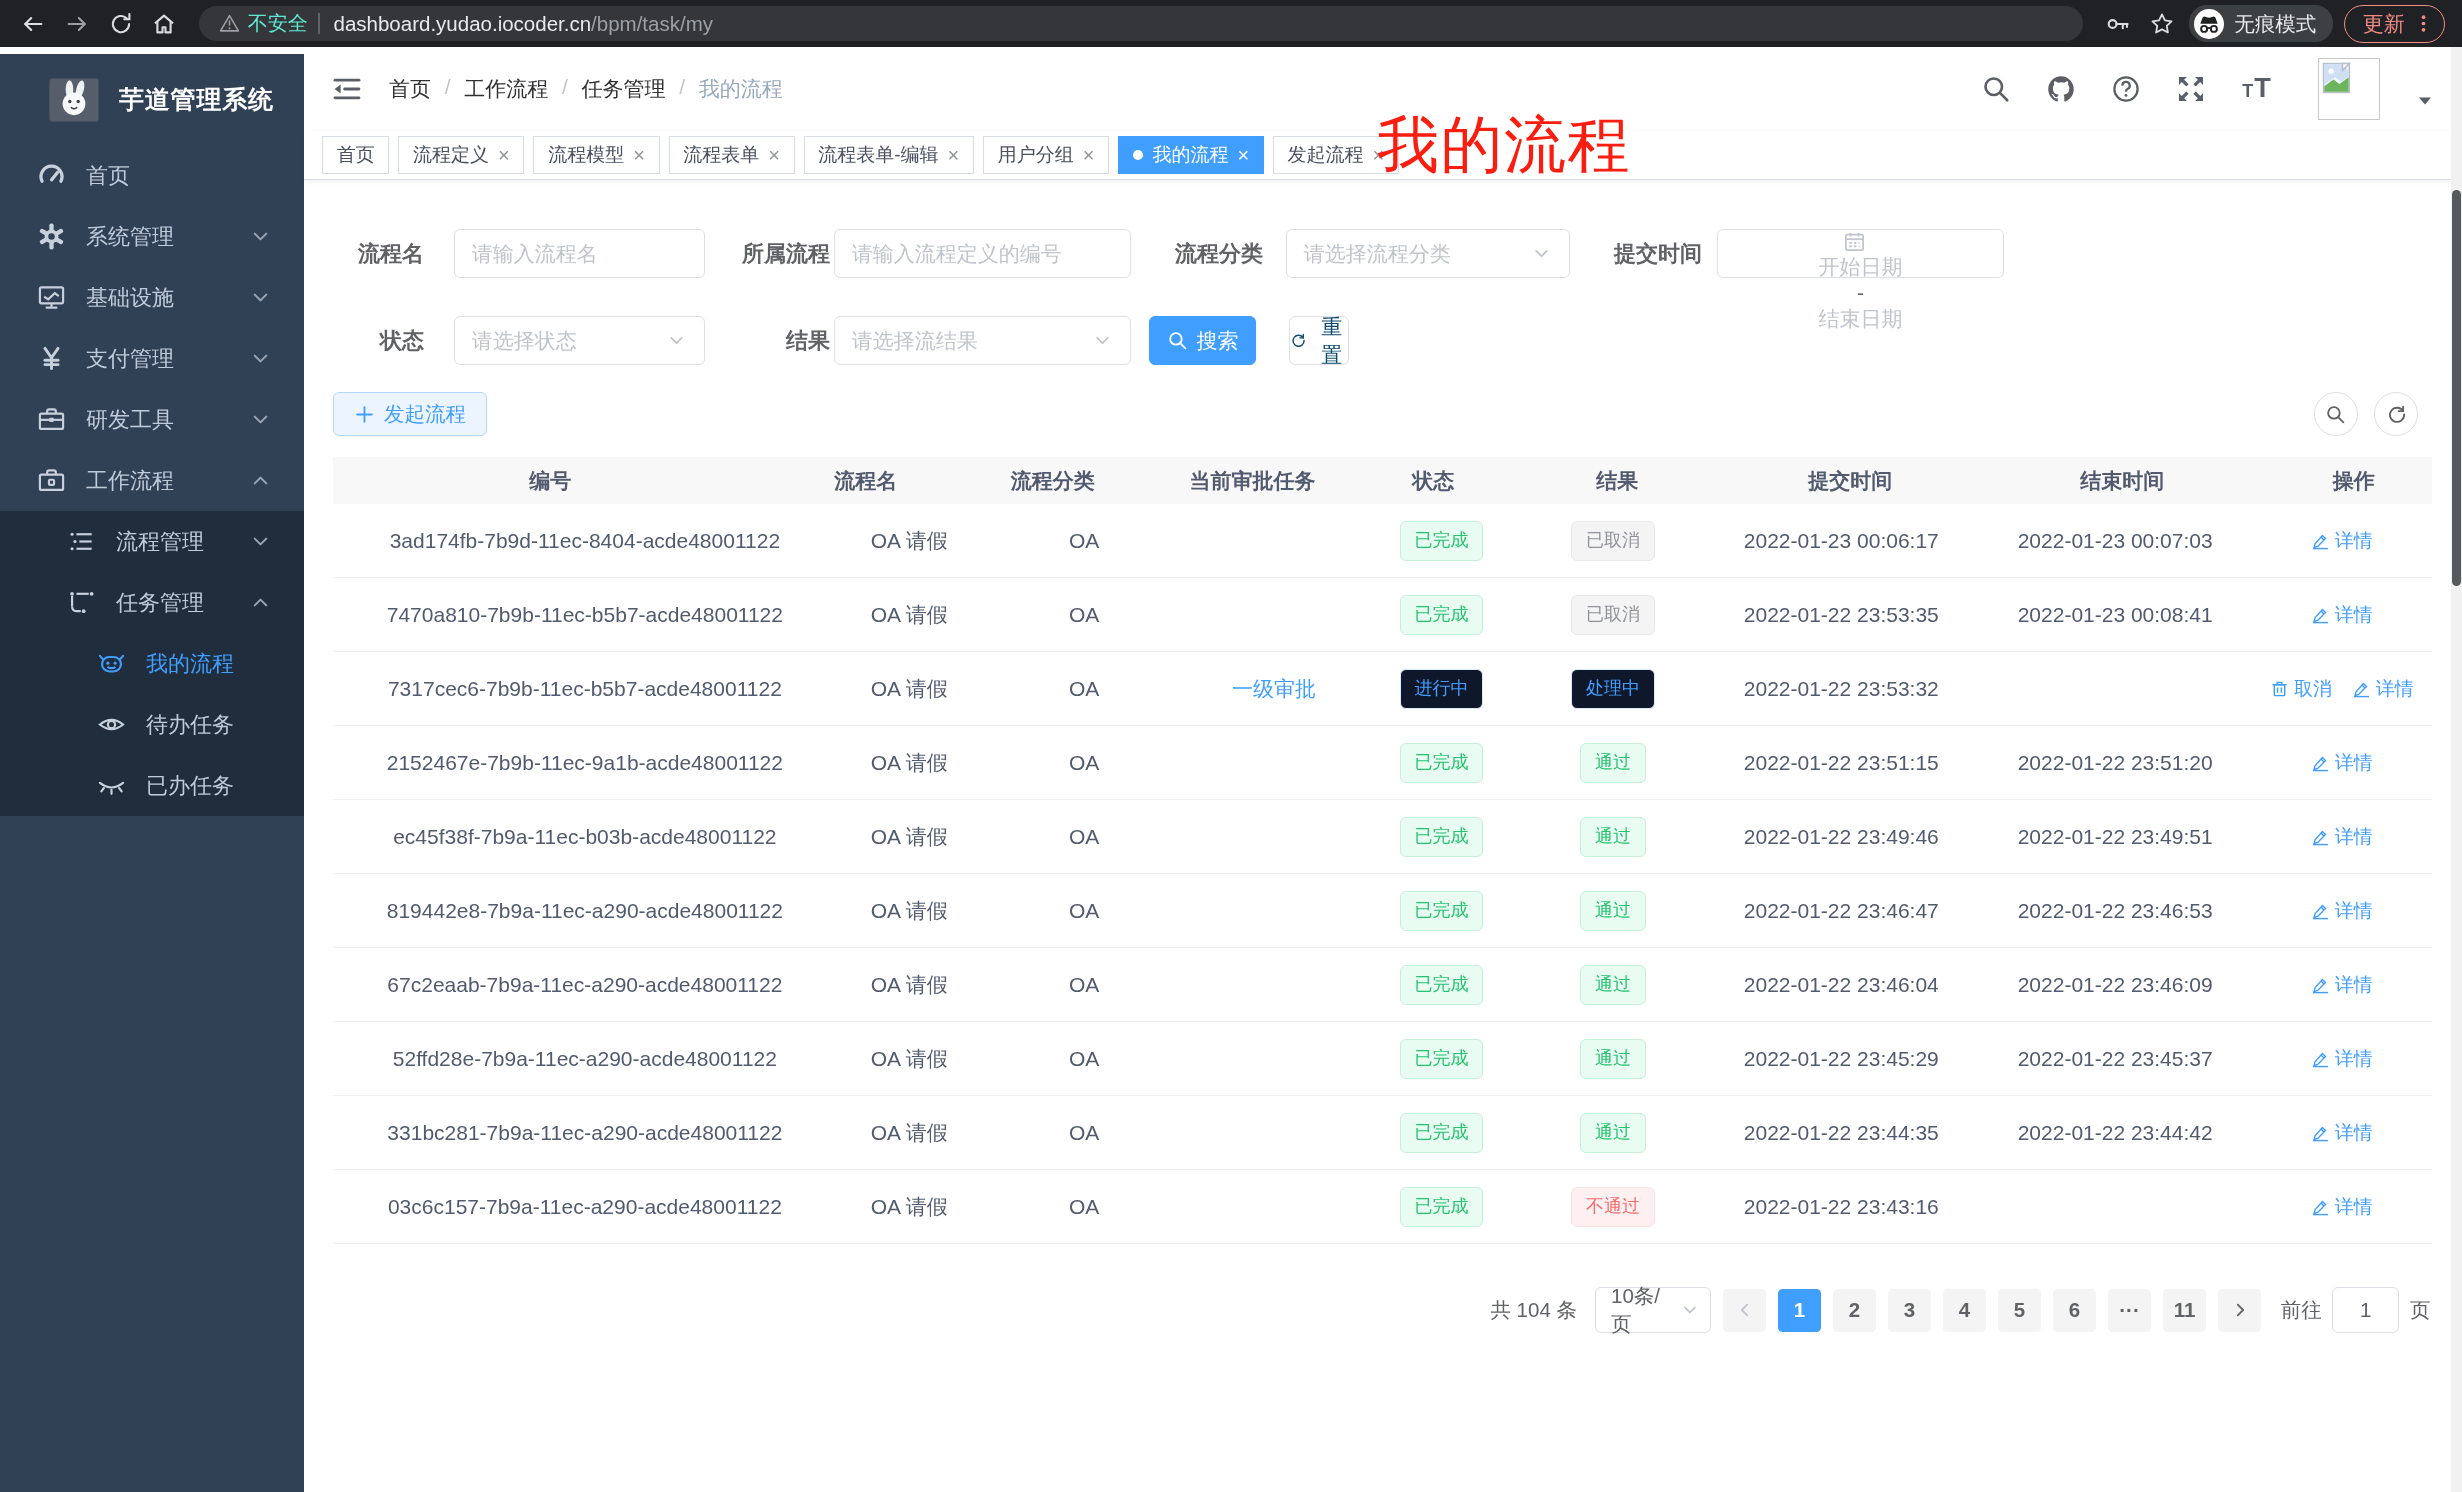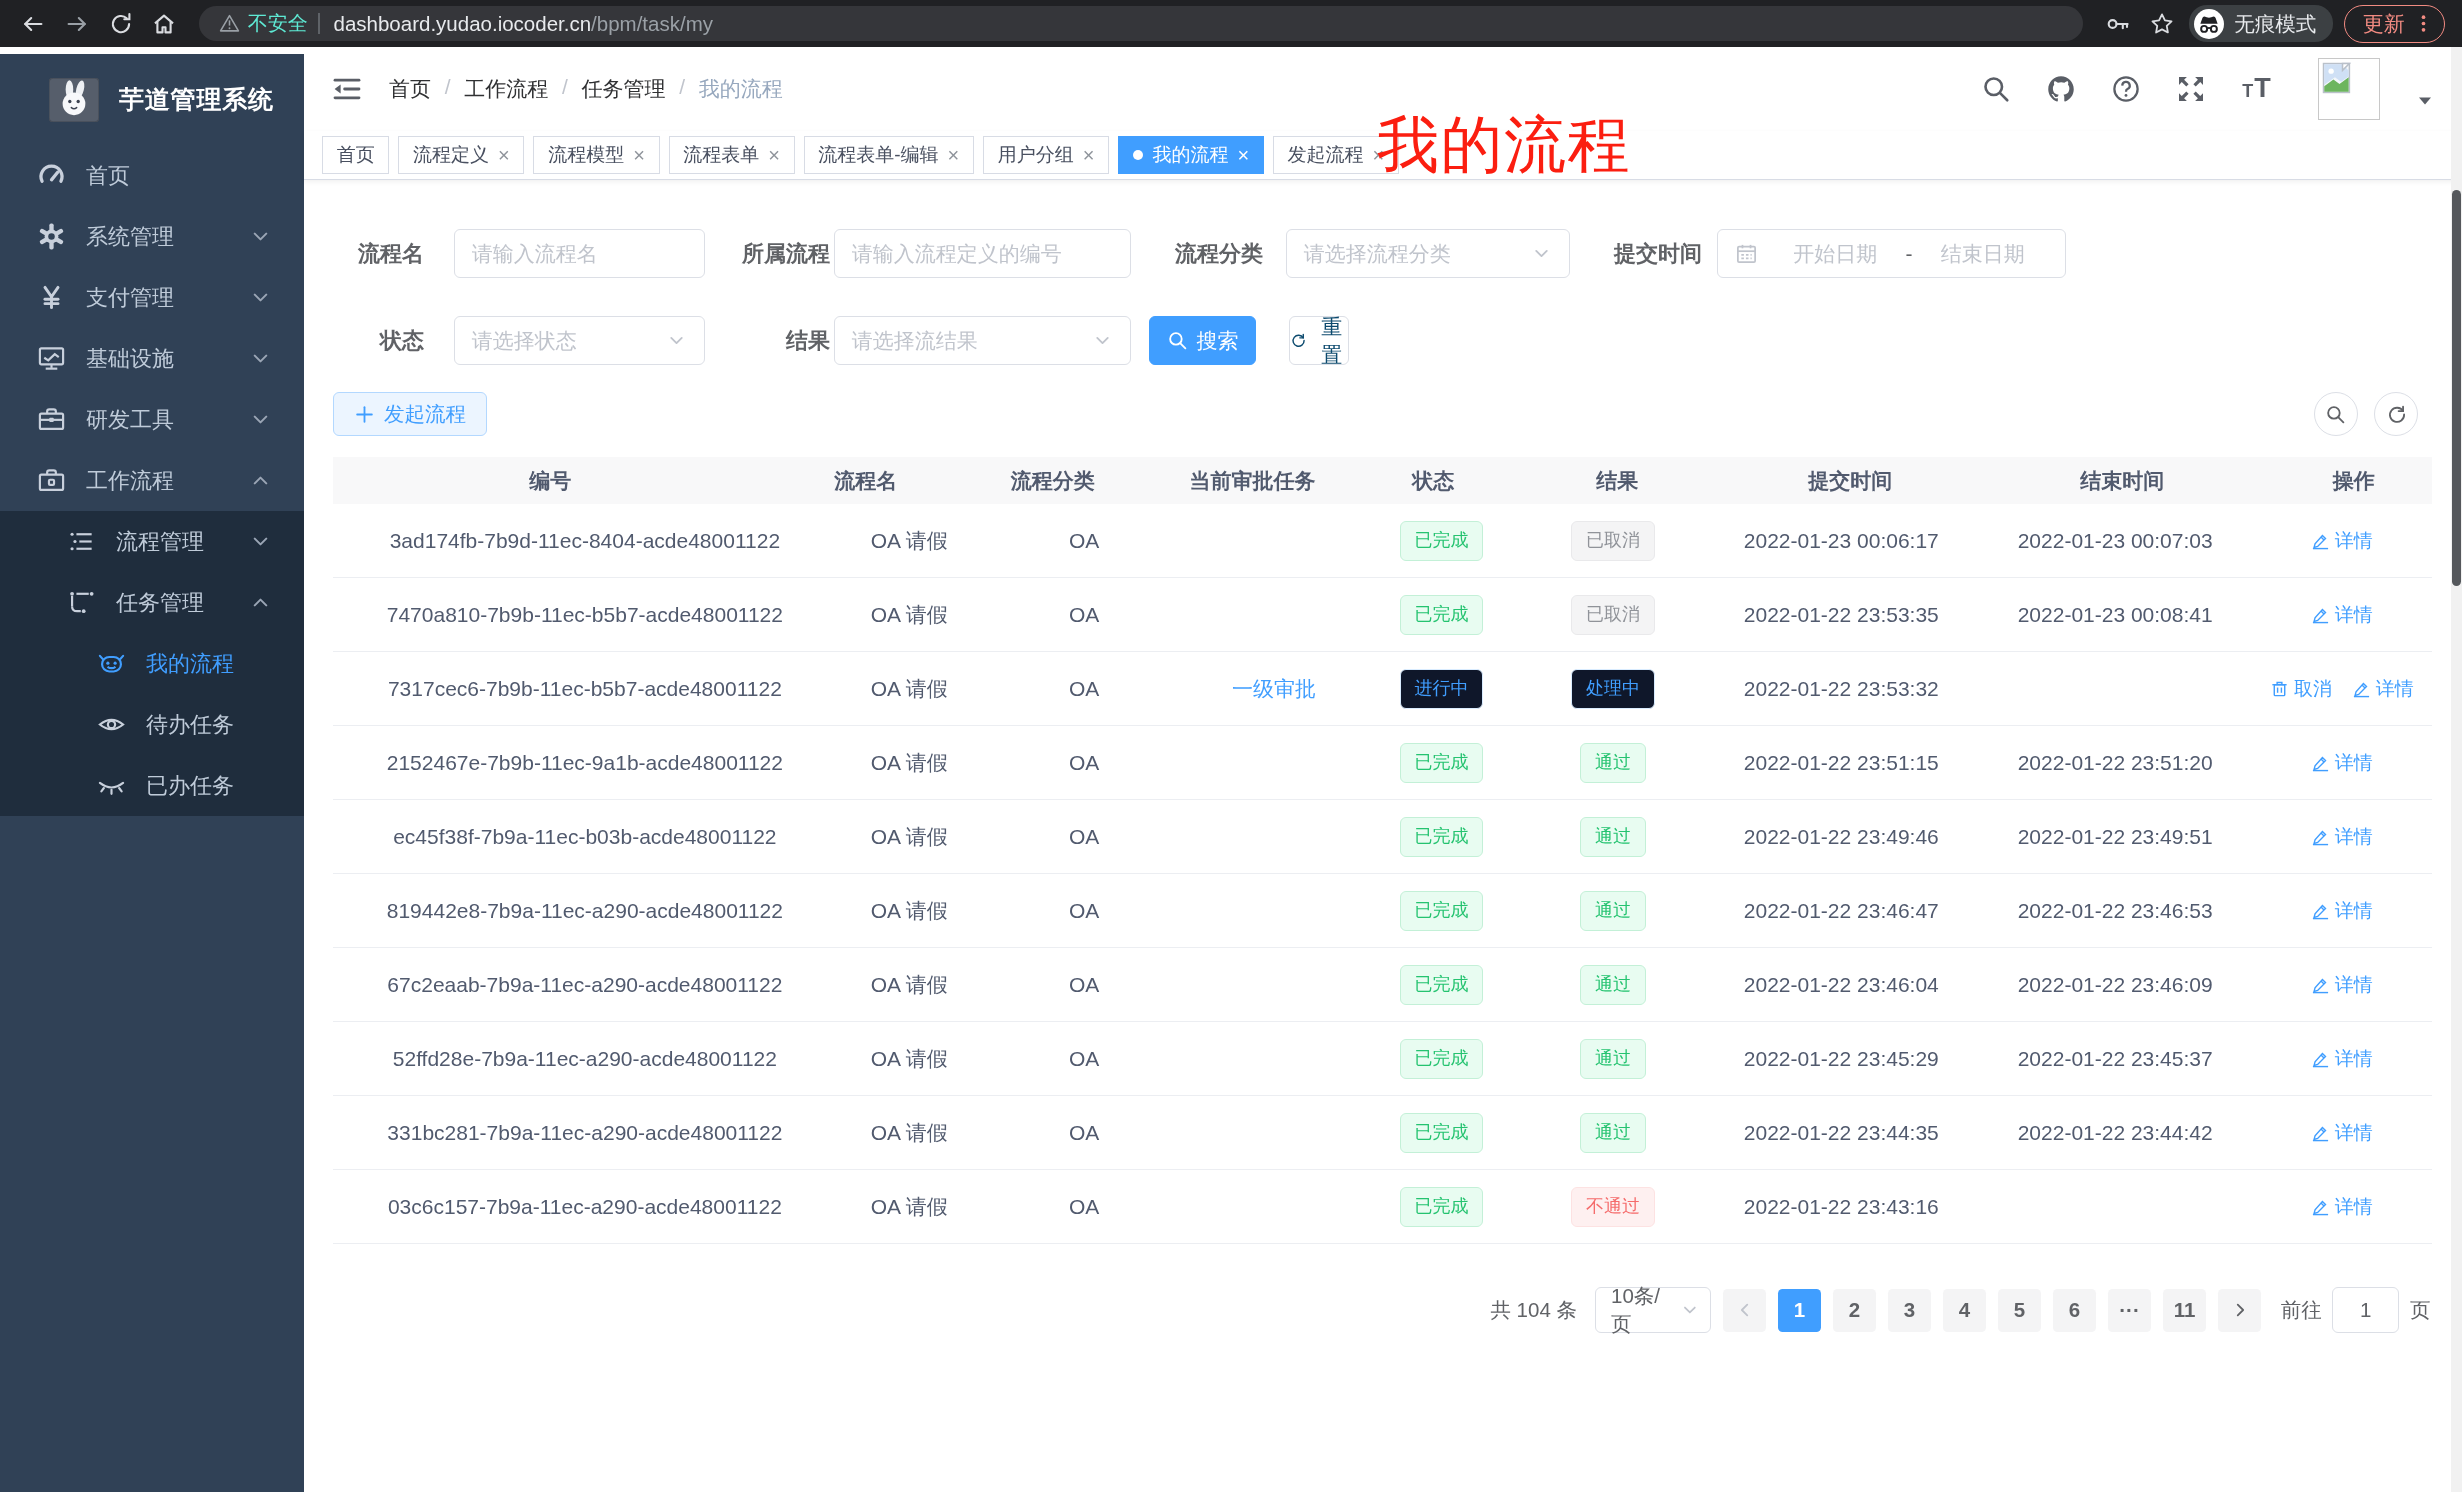--- a/index.html
+++ b/index.html
@@ -84,21 +84,21 @@
   .w2 { width:107px; margin-left:18px; margin-right:4px; }
   .w3 { width:114px; margin-left:18px; margin-right:23px; }
   .w4 { width:114px; margin-left:18px; margin-right:15px; }
   .fbox { height:49px; border:1.5px solid #dcdfe6; border-radius:6px; background:#fff;
     display:flex; align-items:center; padding:0 16.7px; font-size:21px; color:#c0c4cc; position:relative; }
   .fbox input { border:none; outline:none; width:100%; font-size:21px; color:#606266;
     font-family:inherit; background:transparent; }
   .fbox input::placeholder { color:#c0c4cc; }
   .fbox .chev { width:21px; height:21px; color:#c0c4cc; margin-left:auto; flex:0 0 auto; }
   .fbox .cal { width:23px; height:23px; color:#c0c4cc; margin-right:12px; flex:0 0 auto; }
-  .bw1 { width:251px; } .bw2 { width:297px; } .bw3 { width:284px; } .bw4 { width:349px; }
+  .bw1 { width:251px; } .bw2 { width:297px; } .bw3 { width:284px; } .bw4 { width:287px;flex-direction:column; }
   .range .ph { flex:1; text-align:center; }
   .range .dash { color:#606266; margin:0 4.6px; }
   .btn { height:49px; border-radius:6px; font-size:21px; display:inline-flex; align-items:center;
     justify-content:center; gap:9px; cursor:pointer; border:1.5px solid transparent; font-family:inherit; }
   .btn .icon { width:21px; height:21px; }
   .btn-primary { background:#409eff; border-color:#409eff; color:#fff; width:107px; margin-left:18px; }
   .btn-plain { background:#fff; border-color:#dcdfe6; color:#0c4a6e; width:60px; margin-left:33px;justify-content:space-between; }
 
   .toolbar-row { margin-top:27px; display:flex; align-items:center; }
   .btn-create { height:44px; background:#ecf5ff; border-color:#b3d8ff; color:#409eff; padding:0 20px; font-size:20.5px; }
@@ -279,44 +279,44 @@
           </span>
           <span class="lbl">系统管理</span>
           <span class="arrow icon">
             <svg viewBox="0 0 40 40" fill="none" stroke="currentColor" stroke-width="3.5" stroke-linecap="round" stroke-linejoin="round">
               <polyline points="10,15 20,25 30,15"></polyline>
             </svg>
           </span>
         </div>
         <div class="menu-item l1">
           <span class="mi icon">
+            <svg viewBox="0 0 40 40" fill="none" stroke="currentColor" stroke-width="3">
+              <rect x="4" y="6" width="32" height="22" rx="2"></rect>
+              <path d="M10 19 l5.5 3.5 9-8.5 5.5 4"></path>
+              <line x1="20" y1="28" x2="20" y2="33"></line>
+              <line x1="12" y1="34" x2="28" y2="34"></line>
+            </svg>
+          </span>
+          <span class="lbl">基础设施</span>
+          <span class="arrow icon">
+            <svg viewBox="0 0 40 40" fill="none" stroke="currentColor" stroke-width="3.5" stroke-linecap="round" stroke-linejoin="round">
+              <polyline points="10,15 20,25 30,15"></polyline>
+            </svg>
+          </span>
+        </div>
+        <div class="menu-item l1">
+          <span class="mi icon">
             <svg viewBox="0 0 40 40" fill="none" stroke="currentColor" stroke-width="4" stroke-linecap="round">
               <path d="M11 6 L20 19 L29 6"></path>
               <line x1="20" y1="19" x2="20" y2="34"></line>
               <line x1="11" y1="22.5" x2="29" y2="22.5"></line>
               <line x1="11" y1="28.5" x2="29" y2="28.5"></line>
             </svg>
           </span>
           <span class="lbl">支付管理</span>
-          <span class="arrow icon">
-            <svg viewBox="0 0 40 40" fill="none" stroke="currentColor" stroke-width="3.5" stroke-linecap="round" stroke-linejoin="round">
-              <polyline points="10,15 20,25 30,15"></polyline>
-            </svg>
-          </span>
-        </div>
-        <div class="menu-item l1">
-          <span class="mi icon">
-            <svg viewBox="0 0 40 40" fill="none" stroke="currentColor" stroke-width="3">
-              <rect x="4" y="6" width="32" height="22" rx="2"></rect>
-              <path d="M10 19 l5.5 3.5 9-8.5 5.5 4"></path>
-              <line x1="20" y1="28" x2="20" y2="33"></line>
-              <line x1="12" y1="34" x2="28" y2="34"></line>
-            </svg>
-          </span>
-          <span class="lbl">基础设施</span>
           <span class="arrow icon">
             <svg viewBox="0 0 40 40" fill="none" stroke="currentColor" stroke-width="3.5" stroke-linecap="round" stroke-linejoin="round">
               <polyline points="10,15 20,25 30,15"></polyline>
             </svg>
           </span>
         </div>
         <div class="menu-item l1">
           <span class="mi icon">
             <svg viewBox="0 0 40 40" fill="none" stroke="currentColor" stroke-width="3">
               <rect x="4" y="12" width="32" height="21" rx="2"></rect>

